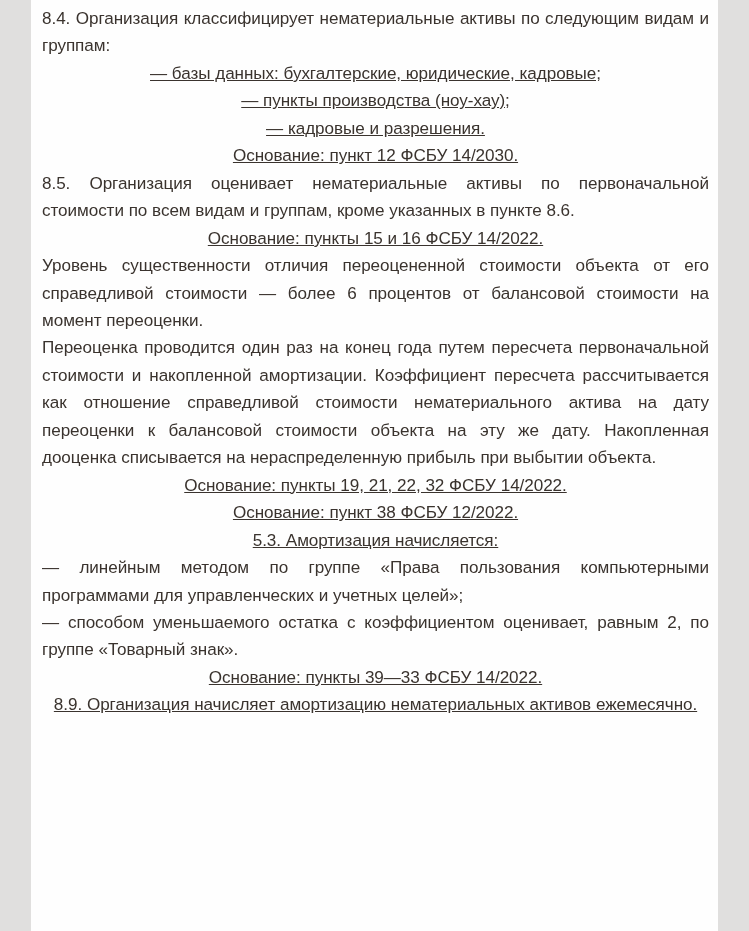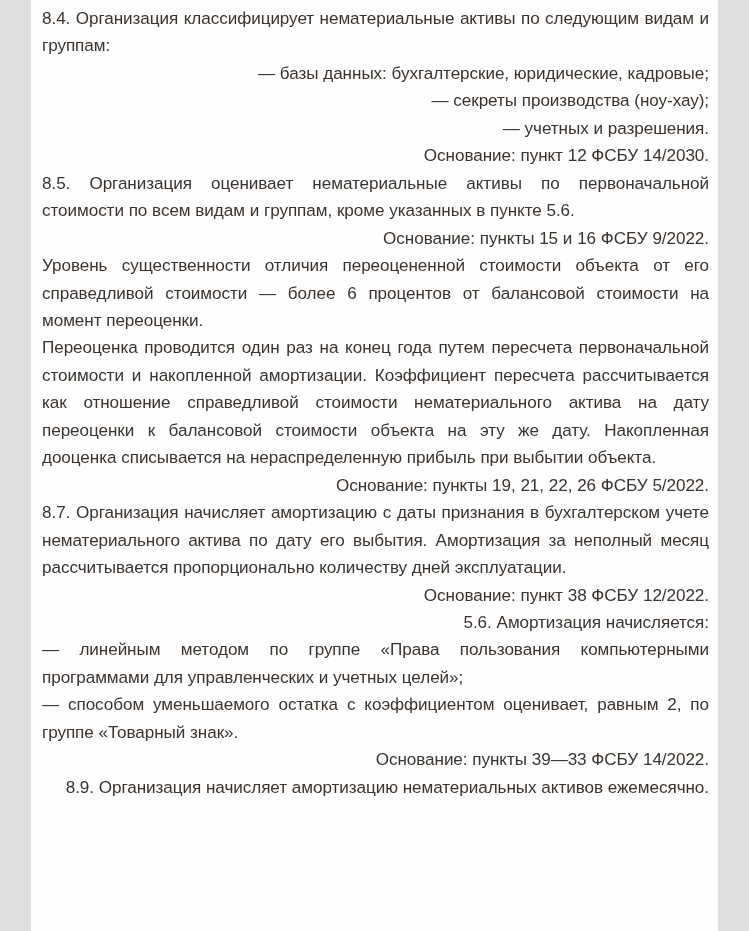--- a/index.html
+++ b/index.html
@@ -43,46 +43,46 @@
     font-size: 17.1px;
     line-height: 27.45px;
     text-align: justify;
     text-justify: inter-word;
     -webkit-hyphens: none;
     hyphens: none;
     word-spacing: 0.1px;
     letter-spacing: -0.06px;
   }
   p.para.flush {
-    text-align: right;
+    text-align: center;
+    text-decoration: underline;
   }
   p.para.first {
     margin-top: 5px;
   }
 </style>
 </head>
 <body>
 
 <div class="page-canvas">
   <div class="page-sheet">
     <div class="text-column">
 
       <p class="para first">8.4. Организация классифицирует нематериальные активы по следующим видам и группам:</p>
       <p class="para flush">— базы данных: бухгалтерские, юридические, кадровые;</p>
-      <p class="para flush">— секреты производства (ноу-хау);</p>
-      <p class="para flush">— учетных и разрешения.</p>
+      <p class="para flush">— пункты производства (ноу-хау);</p>
+      <p class="para flush">— кадровые и разрешения.</p>
       <p class="para flush">Основание: пункт 12 ФСБУ 14/2030.</p>
-      <p class="para">8.5. Организация оценивает нематериальные активы по первоначальной стоимости по всем видам и группам, кроме указанных в пункте 5.6.</p>
-      <p class="para flush">Основание: пункты 15 и 16 ФСБУ 9/2022.</p>
+      <p class="para">8.5. Организация оценивает нематериальные активы по первоначальной стоимости по всем видам и группам, кроме указанных в пункте 8.6.</p>
+      <p class="para flush">Основание: пункты 15 и 16 ФСБУ 14/2022.</p>
       <p class="para">Уровень существенности отличия переоцененной стоимости объекта от его справедливой стоимости — более 6 процентов от балансовой стоимости на момент переоценки.</p>
       <p class="para">Переоценка проводится один раз на конец года путем пересчета первоначальной стоимости и накопленной амортизации. Коэффициент пересчета рассчитывается как отношение справедливой стоимости нематериального актива на дату переоценки к балансовой стоимости объекта на эту же дату. Накопленная дооценка списывается на нераспределенную прибыль при выбытии объекта.</p>
-      <p class="para flush">Основание: пункты 19, 21, 22, 26 ФСБУ 5/2022.</p>
-      <p class="para">8.7. Организация начисляет амортизацию с даты признания в бухгалтерском учете нематериального актива по дату его выбытия. Амортизация за неполный месяц рассчитывается пропорционально количеству дней эксплуатации.</p>
+      <p class="para flush">Основание: пункты 19, 21, 22, 32 ФСБУ 14/2022.</p>
       <p class="para flush">Основание: пункт 38 ФСБУ 12/2022.</p>
-      <p class="para flush">5.6. Амортизация начисляется:</p>
+      <p class="para flush">5.3. Амортизация начисляется:</p>
       <p class="para">— линейным методом по группе «Права пользования компьютерными программами для управленческих и учетных целей»;</p>
       <p class="para">— способом уменьшаемого остатка с коэффициентом оценивает, равным 2, по группе «Товарный знак».</p>
       <p class="para flush">Основание: пункты 39—33 ФСБУ 14/2022.</p>
       <p class="para flush">8.9. Организация начисляет амортизацию нематериальных активов ежемесячно.</p>
 
     </div>
   </div>
 </div>
 
 </body></html>

